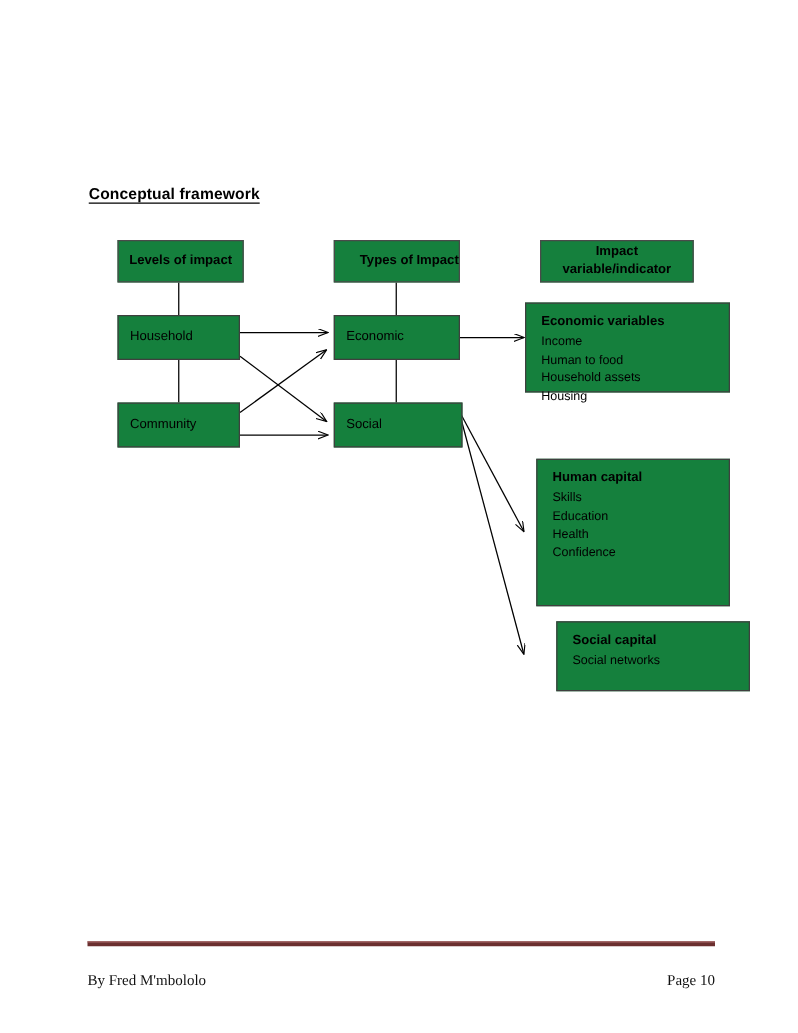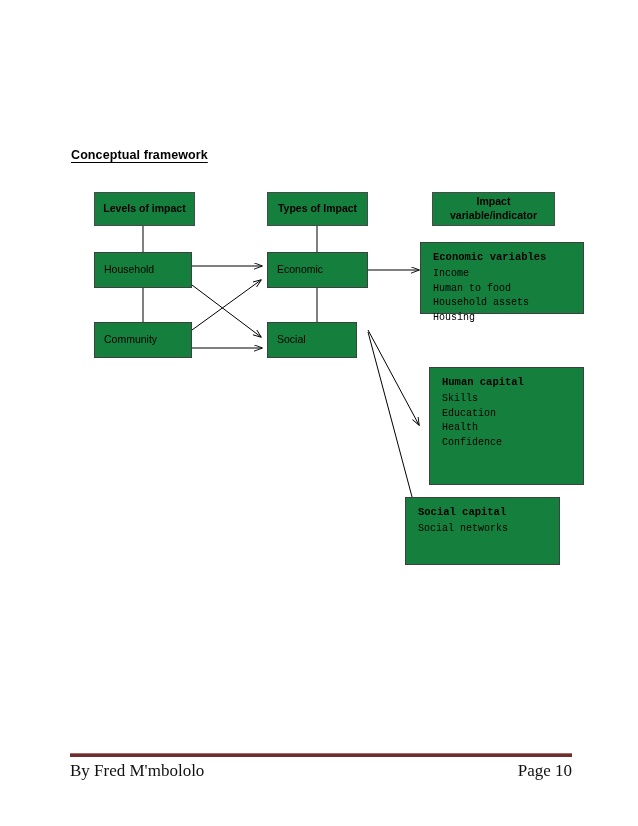--- a/index.html
+++ b/index.html
@@ -66,21 +66,20 @@
     text-align: center;
   }
   .node.stage-node {
     display: flex;
     align-items: center;
     padding-left: 9px;
     font-size: 10.5px;
   }
   .node.detail-node {
     padding: 8px 0 3px 12px;
-    font-family: Liberation Mono, monospace;
   }
   .detail-title {
     font-weight: bold;
     font-size: 10.5px;
     margin-bottom: 2px;
     display: block;
   }
   .detail-item {
     font-size: 10px;
     display: block;
@@ -98,23 +97,23 @@
   #footer-rule {
     width: 100%;
     height: 3px;
     background: #6b2f2f;
     border-top: 1px solid #a86a6a;
   }
   #footer-row {
     display: flex;
     justify-content: space-between;
     align-items: baseline;
-    margin-top: 4px;
+    margin-top: 20px;
     font-family: "Liberation Serif", serif;
-    font-size: 17px;
+    font-size: 12px;
     color: #111;
   }
 </style>
 </head>
 <body>
 
 <div id="page-title">Conceptual framework</div>
 
 <div id="diagram">
 
@@ -145,61 +144,61 @@
       <line x1="368" y1="330" x2="419" y2="425" marker-end="url(#ah)"></line>
 
       <line x1="368" y1="332" x2="419" y2="523" marker-end="url(#ah)"></line>
     </g>
   </svg>
 
   <div class="node header-node" style="left:94px; top:192px; width:101px; height:34px;">
     <span>Levels of impact</span>
   </div>
 
-  <div class="node header-node" style="left:267px; top:192px; width:101px; height:34px;">
+  <div class="node header-node" style="left:267px; top:192px; width:101px; height:34px;justify-content:flex-end;">
     <span>Types of Impact</span>
   </div>
 
   <div class="node header-node" style="left:432px; top:192px; width:123px; height:34px;">
     <span>Impact variable/indicator</span>
   </div>
 
   <div class="node stage-node" style="left:94px; top:322px; width:98px; height:36px;">
     <span>Community</span>
   </div>
 
   <div class="node stage-node" style="left:94px; top:252px; width:98px; height:36px;">
     <span>Household</span>
   </div>
 
   <div class="node stage-node" style="left:267px; top:252px; width:101px; height:36px;">
     <span>Economic</span>
   </div>
 
-  <div class="node stage-node" style="left:267px; top:322px; width:90px; height:36px;">
+  <div class="node stage-node" style="left:267px; top:322px; width:103px; height:36px;">
     <span>Social</span>
   </div>
 
   <div class="node detail-node" style="left:420px; top:242px; width:164px; height:72px;">
     <span class="detail-title">Economic variables</span>
     <span class="detail-item">Income</span>
     <span class="detail-item">Human to food</span>
     <span class="detail-item">Household assets</span>
     <span class="detail-item">Housing</span>
   </div>
 
   <div class="node detail-node" style="left:429px; top:367px; width:155px; height:118px;">
     <span class="detail-title">Human capital</span>
     <span class="detail-item">Skills</span>
     <span class="detail-item">Education</span>
     <span class="detail-item">Health</span>
     <span class="detail-item">Confidence</span>
   </div>
 
-  <div class="node detail-node" style="left:405px; top:497px; width:155px; height:68px;">
+  <div class="node detail-node" style="left:445px; top:497px; width:155px; height:56px;">
     <span class="detail-title">Social capital</span>
     <span class="detail-item">Social networks</span>
   </div>
 
 </div>
 
 <div id="footer">
   <div id="footer-rule"></div>
   <div id="footer-row">
     <span>By Fred M'mbololo</span>

